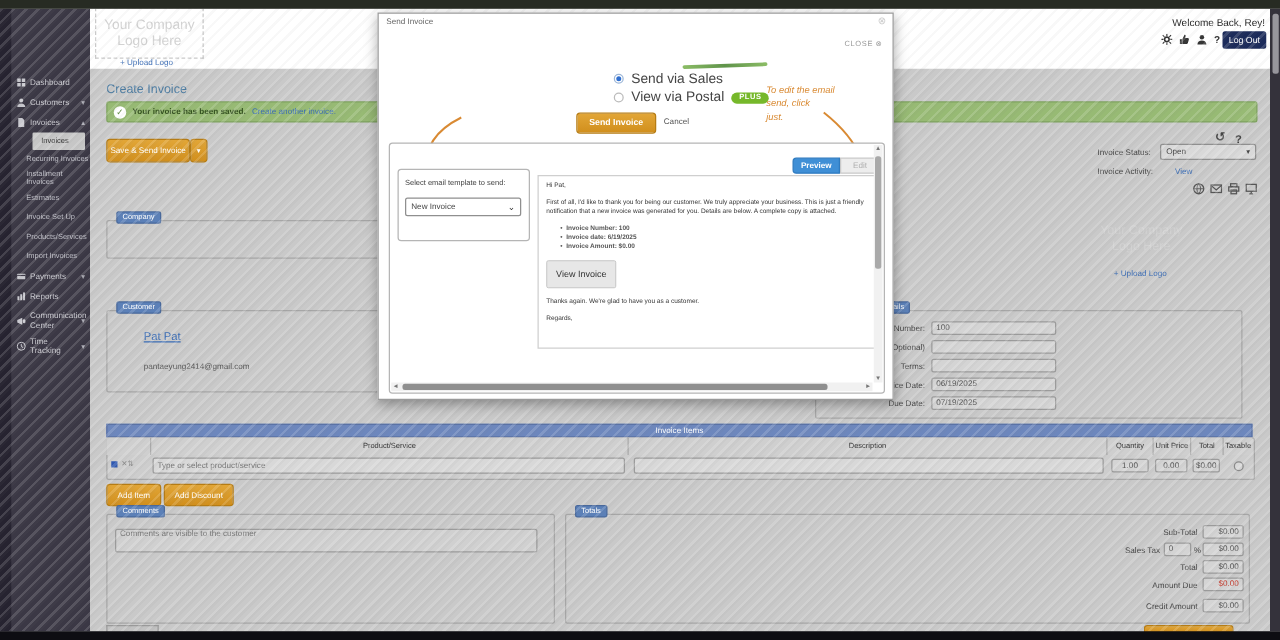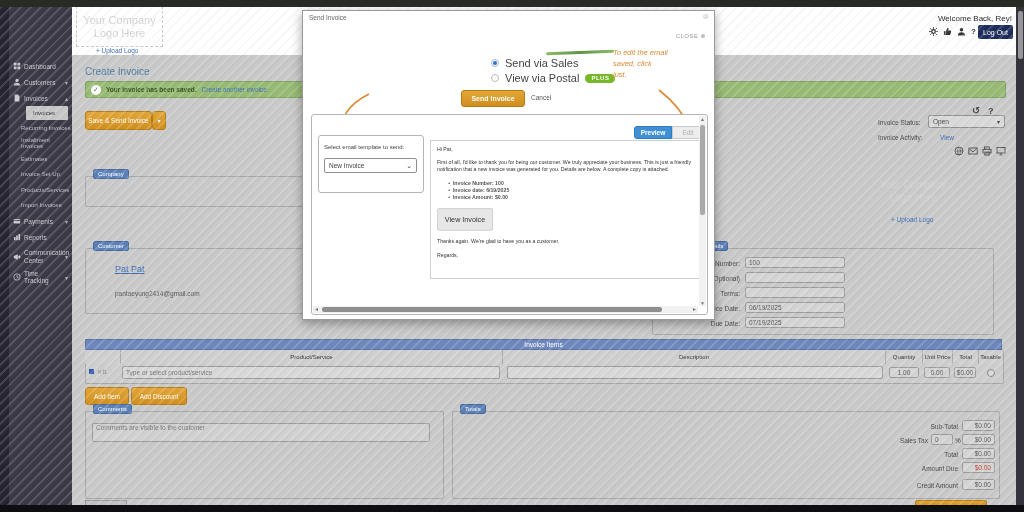--- a/index.html
+++ b/index.html
@@ -294,23 +294,23 @@
       <span style="font-size:11px;color:#444;">View via Postal</span>
       <span class="pill">PLUS</span>
     </div>
     <div class="abs btn-orange" style="left:158px;top:79px;width:62px;height:15px;font-size:7px;font-weight:bold;">Send Invoice</div>
     <div class="abs" style="left:228px;top:83px;font-size:6.5px;color:#555;">Cancel</div>
 
     <svg class="arrowsvg" style="left:28px;top:80px;" width="44" height="52">
       <path d="M38,3 C18,13 8,27 11,45" fill="none" stroke="#d98a33" stroke-width="1.6"></path>
       <path d="M5,39 L11,47 L17,40" fill="none" stroke="#d98a33" stroke-width="1.6"></path>
     </svg>
-    <div class="note" style="left:310px;top:36px;width:80px;text-align:left;">
+    <div class="note" style="left:310px;top:55px;width:80px;text-align:left;">
       <div>To edit the email</div>
-        <div>saved, click</div>
+        <div>send, click</div>
         <div>just.</div>
     </div>
     <svg class="arrowsvg" style="left:348px;top:76px;" width="50" height="50">
       <path d="M8,3 C22,14 32,25 38,40" fill="none" stroke="#d98a33" stroke-width="1.6"></path>
       <path d="M30,38 L39,42 L40,31" fill="none" stroke="#d98a33" stroke-width="1.6"></path>
     </svg>
 
     <div class="panel">
 
       <div class="abs" style="left:6px;top:20px;width:104px;height:56px;border:1px solid #b5b5b5;border-radius:3px;">

